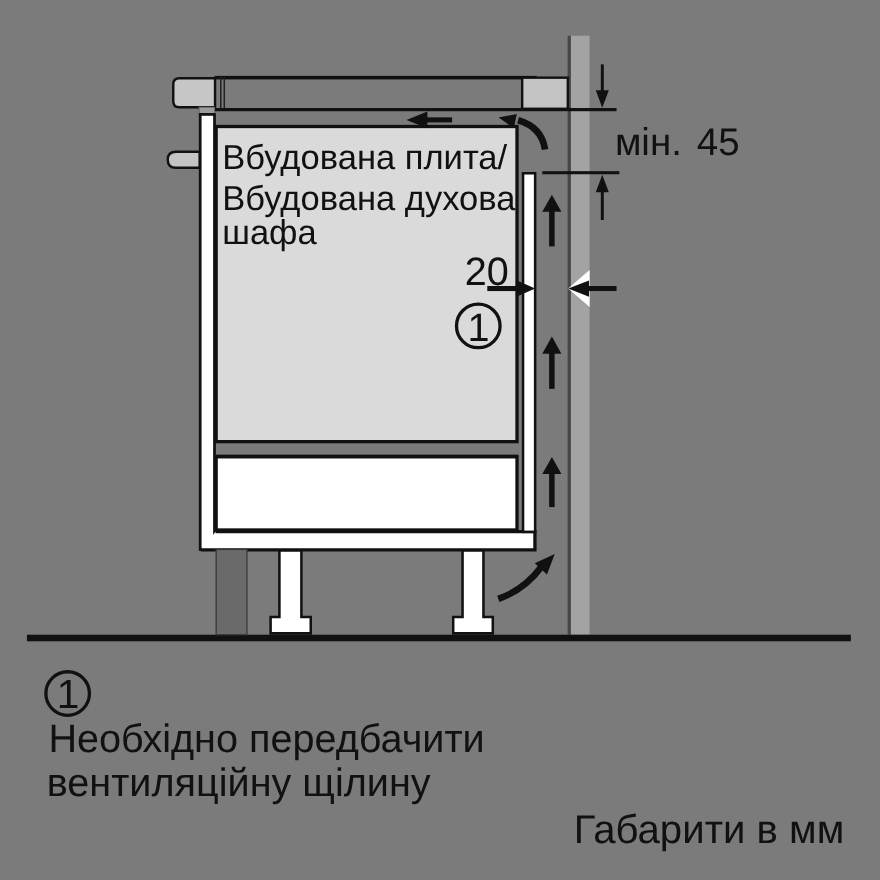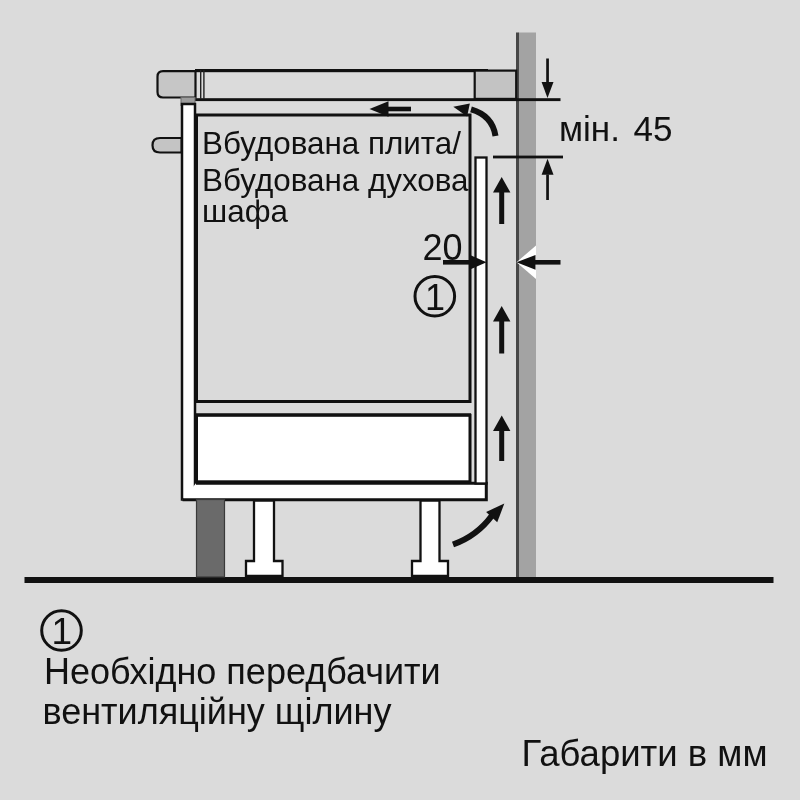--- a/index.html
+++ b/index.html
@@ -1,16 +1,16 @@
 <!DOCTYPE html>
 <html><head>
 <meta charset="utf-8">
 <style>
   html,body{margin:0;padding:0;background:#fff;}
-  .page{position:relative;width:800px;height:800px;overflow:hidden;background:#fde047;filter:grayscale(1);}
+  .page{position:relative;width:800px;height:800px;overflow:hidden;background:#3b82f6;filter:grayscale(1);}
   svg{display:block;}
   text{font-family:"Liberation Sans",sans-serif;fill:#111;}
 </style>
 </head>
 <body>
 <div class="page">
 <svg width="800" height="800" viewBox="0 0 800 800">
 
 <g>
 <rect x="518.5" y="32.5" width="17.5" height="544.5" fill="#a3a3a3"></rect>

